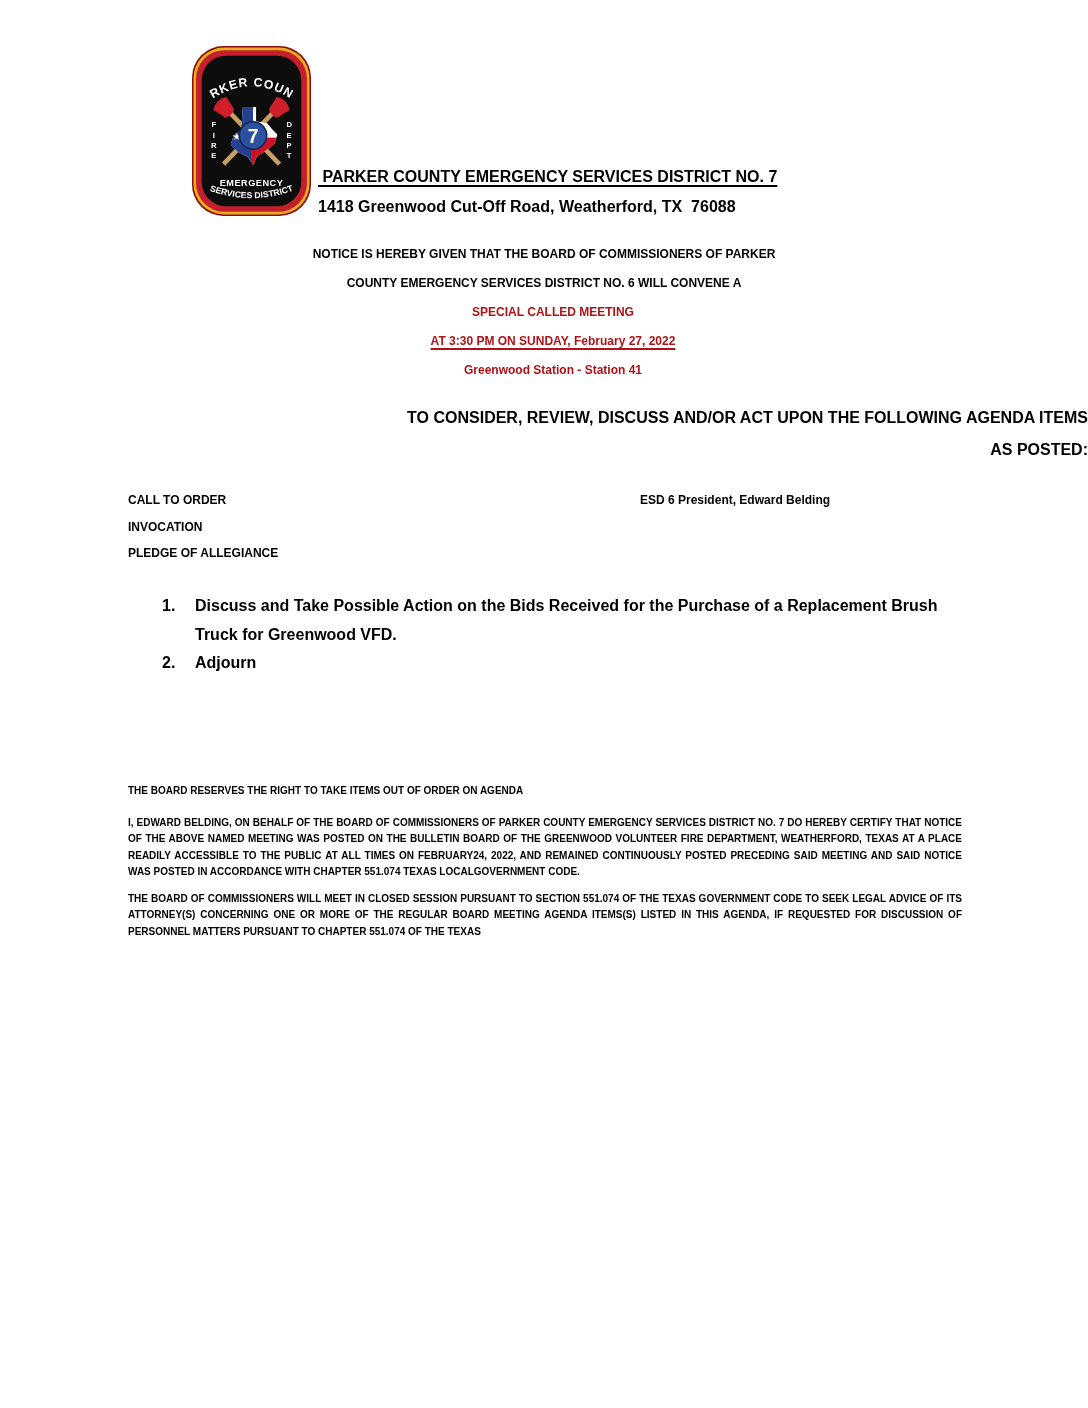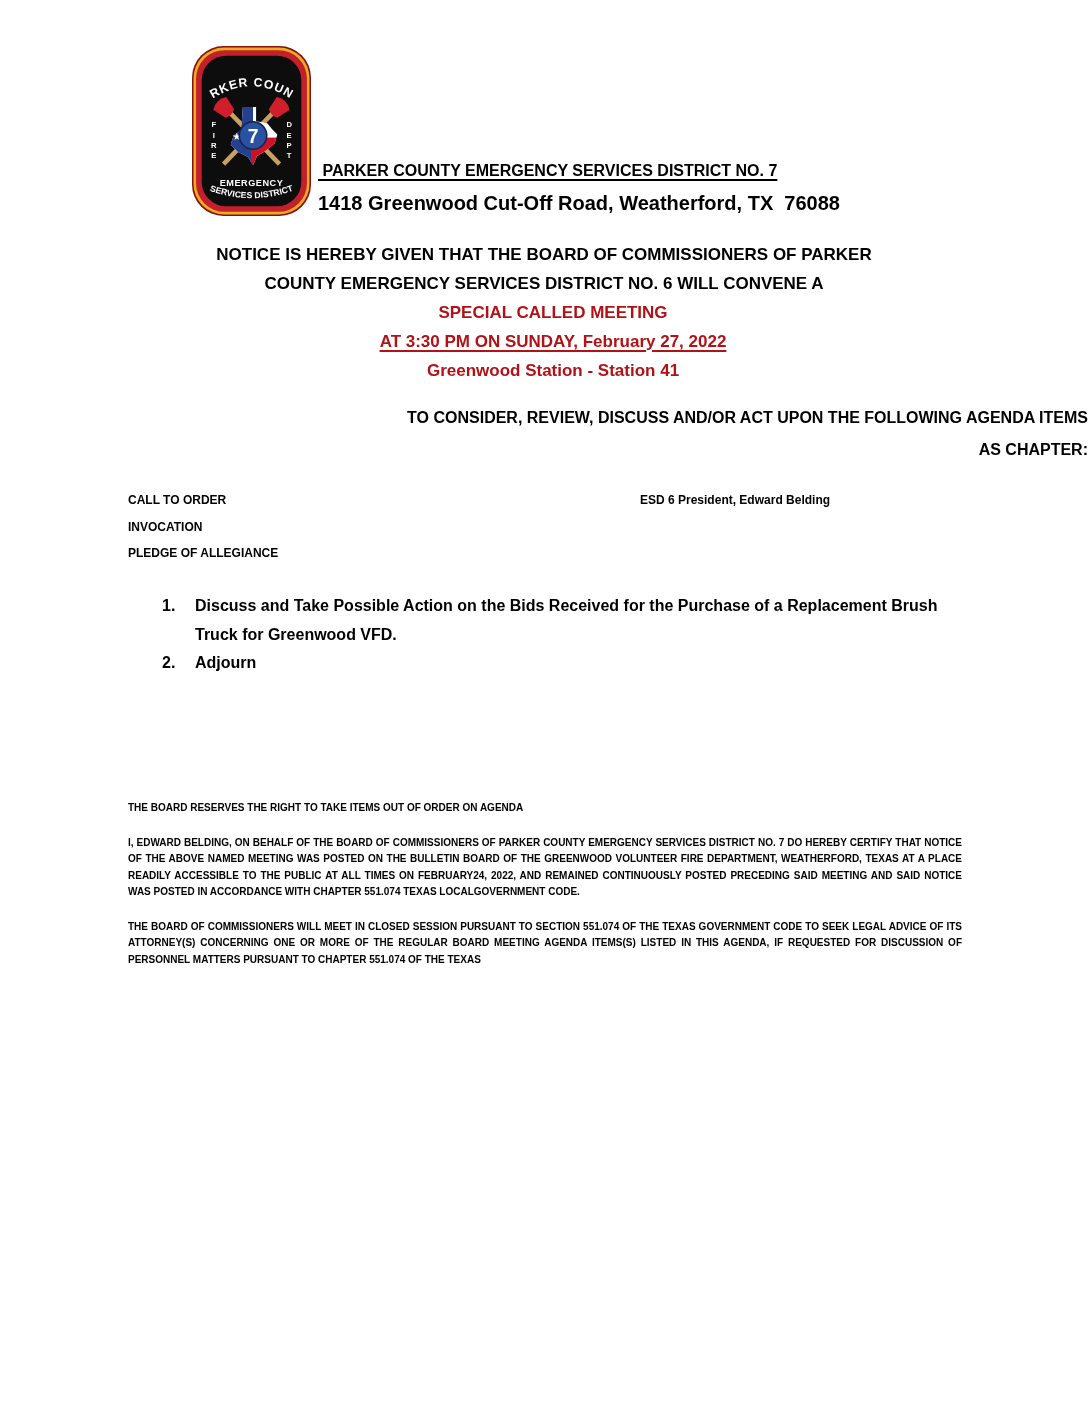--- a/index.html
+++ b/index.html
@@ -2,30 +2,30 @@
 <html><head>
 <meta charset="utf-8">
 <style>
   html,body { margin:0; padding:0; background:#fff; }
   .page {
     position:relative; width:1088px; height:1408px; background:#ffffff;
     font-family:"Liberation Sans", sans-serif; color:#000; overflow:hidden;
   }
   .logo { position:absolute; left:192px; top:46px; width:119px; height:170px; }
 
-  .header-block { position:absolute; left:318px; top:162px; }
+  .header-block { position:absolute; left:318px; top:168px; }
   .doc-title {
     font-size:16px; font-weight:bold; white-space:pre;
     text-decoration:underline; text-decoration-thickness:2px; text-underline-offset:3px;
   }
-  .doc-address { font-size:20px; font-weight:bold; white-space:pre; margin-top:12px; }
+  .doc-address { font-size:16px; font-weight:bold; white-space:pre; margin-top:12px; }
 
   .notice {
     position:absolute; left:0; width:100%; top:240px; text-align:center;
-    font-weight:bold; font-size:17px; line-height:29px;
+    font-weight:bold; font-size:12px; line-height:29px;
   }
   .red { color:#B01217;padding-left:18px; }
   .underline-red { text-decoration:underline; text-decoration-thickness:2px; text-underline-offset:3px; }
 
   .purpose {
     position:absolute; left:0; width:100%; top:402px; text-align:right;
     font-weight:bold; font-size:16px; line-height:32px;
   }
 
   .preliminary {
@@ -40,21 +40,21 @@
     font-weight:bold; font-size:16px; line-height:28.5px;
   }
   .agenda-item { display:flex; }
   .agenda-num { width:33px; flex:none; }
   .agenda-text { width:762px; }
 
   .footer {
     position:absolute; left:128px; top:782px; width:834px;
     font-weight:bold; font-size:10px; line-height:16.5px; text-align:justify;
   }
-  .footer p { margin:18px 0 14px 0; }
+  .footer p { margin:1px 0 14px 0; }
 
   svg text { font-family:"Liberation Sans", sans-serif; }
 </style>
 </head>
 <body>
 
 <div class="page">
 
   <svg class="logo" viewBox="0 0 117 167" xmlns="http://www.w3.org/2000/svg">
     <defs>
@@ -118,21 +118,21 @@
   <div class="notice">
     <div>NOTICE IS HEREBY GIVEN THAT THE BOARD OF COMMISSIONERS OF PARKER</div>
     <div>COUNTY EMERGENCY SERVICES DISTRICT NO. 6 WILL CONVENE A</div>
     <div class="red">SPECIAL CALLED MEETING</div>
     <div class="red underline-red">AT 3:30 PM ON SUNDAY, February 27, 2022</div>
     <div class="red">Greenwood Station - Station 41</div>
   </div>
 
   <div class="purpose">
     <div>TO CONSIDER, REVIEW, DISCUSS AND/OR ACT UPON THE FOLLOWING AGENDA ITEMS</div>
-    <div>AS CHAPTER:</div>
+    <div>AS POSTED:</div>
   </div>
 
   <div class="preliminary">
     <div class="row">
       <span>CALL TO ORDER</span>
       <span class="president">ESD 6 President, Edward Belding</span>
     </div>
     <div>INVOCATION</div>
     <div>PLEDGE OF ALLEGIANCE</div>
   </div>

